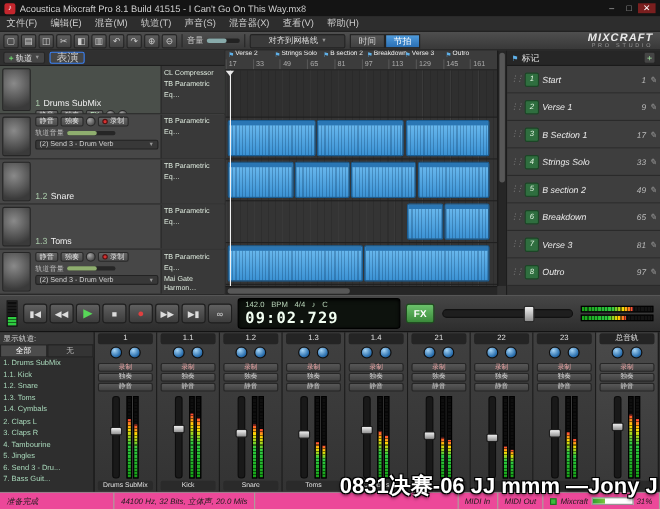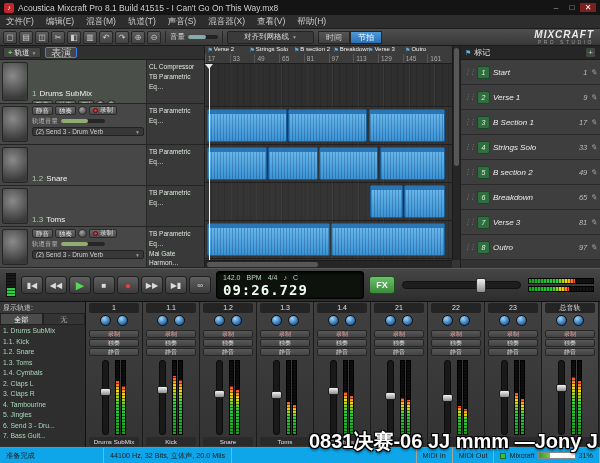--- a/index.html
+++ b/index.html
@@ -142,21 +142,21 @@
   .s-meter { width:11px; display:flex; gap:1px; }
   .seg { flex:1; position:relative; background:#0e0e0e; border:1px solid #000; overflow:hidden; }
   .seg::before { content:""; position:absolute; left:0; right:0; bottom:0; background:linear-gradient(0deg,#15a015,#2ecc40 55%,#ffdc00 82%,#ff4136); }
   .seg.l::before { height:var(--l); } .seg.r::before { height:var(--r); }
   .seg::after { content:""; position:absolute; inset:0; background:repeating-linear-gradient(0deg, transparent 0 2px, rgba(0,0,0,0.5) 2px 3px); }
   .s-name { height:9px; line-height:9px; font-size:6.2px; color:#e0e0e0; text-align:center; white-space:nowrap; overflow:hidden; background:#2a2a2a; border-radius:2px; }
   
   .subtitle { position:absolute; right:2px; bottom:8px; z-index:50; font-size:20px; font-weight:bold; color:#fff; white-space:nowrap;
     text-shadow:-1px -1px 0 #000, 1px -1px 0 #000, -1px 1px 0 #000, 1px 1px 0 #000, 0 2px 3px rgba(0,0,0,0.8); }
   
-  .statusbar { height:16px; background:#0ea5e9; border-top:1px solid #8a8a8a; display:flex; align-items:center; font-size:7.2px; color:#1c1c1c; }
+  .statusbar { height:16px; background:#ec4899; border-top:1px solid #8a8a8a; display:flex; align-items:center; font-size:7.2px; color:#1c1c1c;font-style:italic; }
   .sb-cell { height:100%; display:flex; align-items:center; gap:3px; padding:0 6px; border-right:1px solid #a8a49a; white-space:nowrap; }
   .sb-cell.grow { width:104px; }
   .sb-spacer { flex:1; height:100%; border-right:1px solid #a8a49a; }
   .led { width:6px; height:6px; background:#3dbd3d; border:1px solid #1e6e1e; }
   .cpu-bar { width:38px; height:7px; background:#fff; border:1px solid #8a8a8a; position:relative; overflow:hidden; }
   .cpu-bar span { position:absolute; left:0; top:0; bottom:0; width:var(--w); background:linear-gradient(90deg,#2f9e2f,#7cc63f); }
 </style>
 </head>
 <body>
 
@@ -544,21 +544,21 @@
         <span class="tp-btn" data-name="loop-button">∞</span>
       </div>
     <div class="tp-display" data-name="transport-display">
       <div class="tp-line1">
         <span data-name="bpm-value">142.0</span>
         <span data-name="bpm-unit">BPM</span>
         <span data-name="time-signature">4/4</span>
         <span data-name="key-icon">♪</span>
         <span data-name="key-value">C</span>
       </div>
-      <div class="tp-time" data-name="time-display">09:26.729</div>
+      <div class="tp-time" data-name="time-display">09:02.729</div>
     </div>
     <span class="fx-btn" data-name="master-fx-button">FX</span>
     <div class="master-slider" data-name="master-volume-slider">
         <span class="ms-cap" data-name="master-volume-handle"></span>
       </div>
     <div class="master-meter" data-name="master-level-meter">
       <span class="mm" style="--w:72%"></span>
       <span class="mm" style="--w:63%"></span>
     </div>
   </div>

